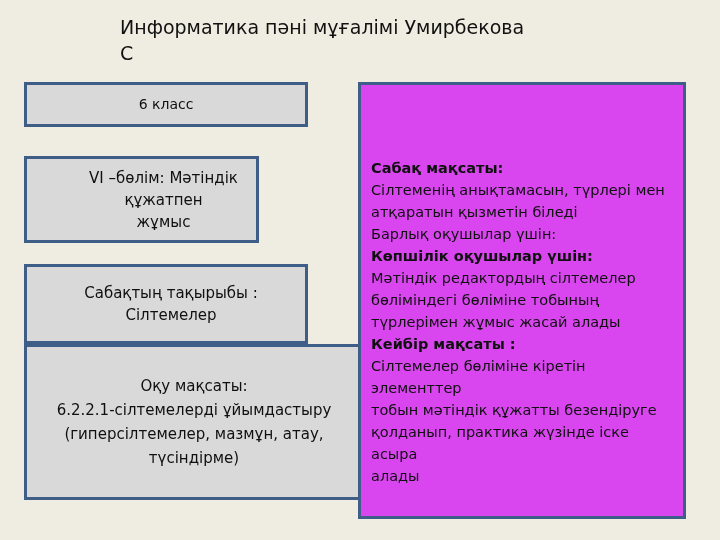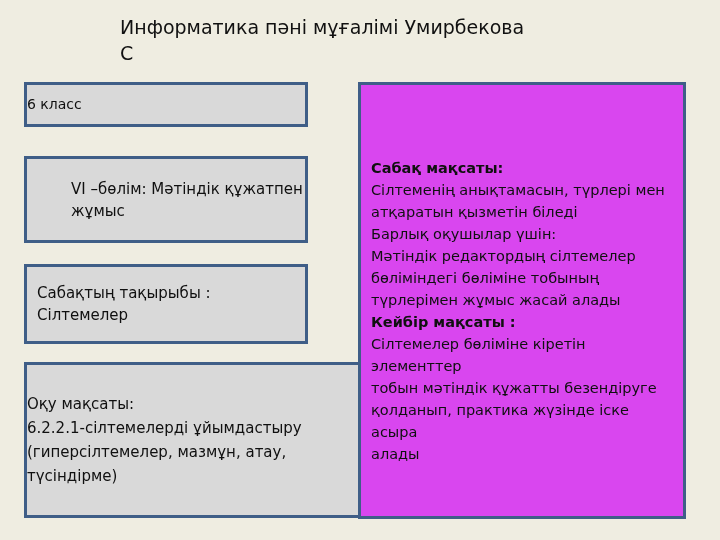--- a/index.html
+++ b/index.html
@@ -30,56 +30,57 @@
     white-space: pre-line;
   }
   .box {
     position: absolute;
     background: #D9D9D9;
     border: 3px solid #3F5E87;
     box-sizing: border-box;
     display: flex;
     align-items: center;
     justify-content: center;
+    text-align: center;
     color: #101010;
   }
   .box .box-text {
     display: block;
     width: 100%;
     white-space: pre-line;
   }
   #box-class {
     left: 24px;
     top: 82px;
     width: 284px;
     height: 45px;
     font-size: 14px;
     line-height: 19px;
   }
   #box-section {
     left: 24px;
     top: 156px;
-    width: 284px;
+    width: 235px;
     height: 87px;
     font-size: 15px;
     line-height: 22px;
     padding-left: 44px;
   }
   #box-topic {
     left: 24px;
     top: 264px;
     width: 284px;
     height: 80px;
     font-size: 15px;
     line-height: 22px;
     padding-left: 10px;
   }
   #box-objective {
     left: 24px;
-    top: 362px;
+    top: 344px;
     width: 340px;
     height: 156px;
     font-size: 15px;
     line-height: 24px;
   }
   #panel-goals {
     position: absolute;
     left: 358px;
     top: 82px;
     width: 328px;
@@ -127,20 +128,21 @@
 (гиперсілтемелер, мазмұн, атау,
 түсіндірме)</span>
   </div>
 
   <div id="panel-goals">
     <div id="goals-lines">
         <div class="goal-line bold">Сабақ мақсаты:</div>
         <div class="goal-line">Сілтеменің анықтамасын, түрлері мен
 атқаратын қызметін біледі</div>
         <div class="goal-line">Барлық оқушылар үшін:</div>
+        <div class="goal-line bold">Көпшілік оқушылар үшін:</div>
         <div class="goal-line">Мәтіндік редактордың сілтемелер
 бөліміндегі бөліміне тобының
 түрлерімен жұмыс жасай алады</div>
         <div class="goal-line bold">Кейбір мақсаты :</div>
         <div class="goal-line">Сілтемелер бөліміне кіретін элементтер
 тобын мәтіндік құжатты безендіруге
 қолданып, практика жүзінде іске асыра
 алады</div>
       </div>
   </div>

